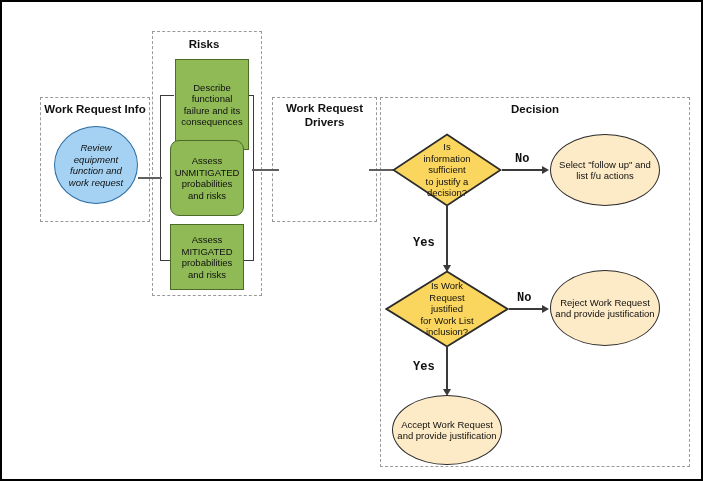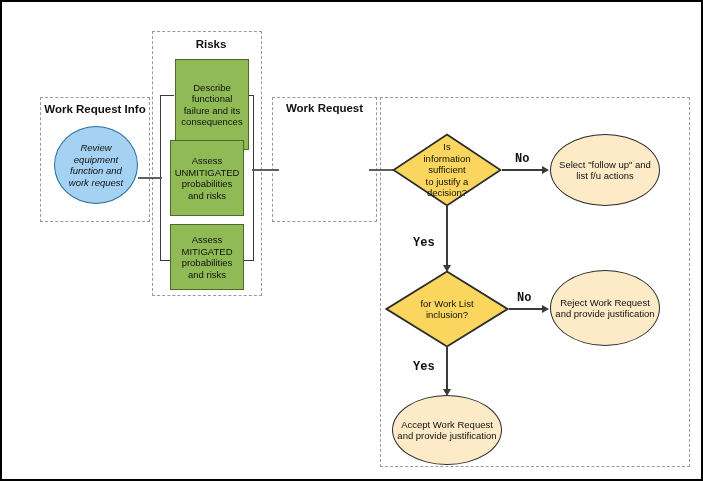--- a/index.html
+++ b/index.html
@@ -62,53 +62,55 @@
 <div id="canvas">
 
   <div class="group" style="left:38px;top:95px;width:110px;height:125px;"></div>
   <div class="group-title" style="left:38px;top:100px;width:110px;">Work Request Info</div>
 
   <div class="node ellipse-blue" style="left:52px;top:124px;width:84px;height:78px;">
     <span>Review equipment function and work request</span>
   </div>
 
   <div class="group" style="left:150px;top:29px;width:110px;height:265px;"></div>
-  <div class="group-title" style="left:154px;top:35px;width:110px;">Risks</div>
+  <div class="group-title" style="left:147px;top:35px;width:110px;">Risks</div>
 
   <div class="bracket" style="left:158px;top:93px;width:14px;height:166px;
        border-right:none;border-top:1.6px solid #3a3a3a;border-bottom:1.6px solid #3a3a3a;
        border-left:1.6px solid #3a3a3a;"></div>
 
   <div class="bracket" style="left:238px;top:93px;width:14px;height:166px;
        border-left:none;border-top:1.6px solid #3a3a3a;border-bottom:1.6px solid #3a3a3a;
        border-right:1.6px solid #3a3a3a;"></div>
 
   <div class="node rect-green" style="left:173px;top:57px;width:74px;height:91px;">
     <span>Describe functional failure and its consequences</span>
   </div>
 
-  <div class="node rect-green" style="left:168px;top:138px;width:74px;height:76px;">
+  <div class="node rect-green" style="left:168px;top:138px;width:74px;height:76px;border-radius:9px;">
     <span>Assess UNMITIGATED probabilities and risks</span>
   </div>
 
   <div class="node rect-green" style="left:168px;top:222px;width:74px;height:66px;justify-content:flex-end;">
     <span>Assess MITIGATED probabilities and risks</span>
   </div>
 
   <div class="edge edge-h" style="left:136px;top:175px;width:24px;"></div>
 
   <div class="group" style="left:270px;top:95px;width:105px;height:125px;"></div>
   <div class="group-title" style="left:270px;top:99px;width:105px;">
     <div>Work Request</div>
+    <div>Drivers</div>
   </div>
 
 
   <div class="edge edge-h" style="left:250px;top:167px;width:27px;"></div>
 
   <div class="group" style="left:378px;top:95px;width:310px;height:370px;"></div>
+  <div class="group-title" style="left:378px;top:100px;width:310px;">Decision</div>
 
   <div class="edge edge-h" style="left:367px;top:167px;width:30px;"></div>
 
   <div class="diamond-wrap" style="left:390px;top:131px;width:110px;height:74px;">
     <svg width="110" height="74" viewBox="0 0 110 74">
       <polygon points="55,1.5 108.5,37 55,72.5 1.5,37" fill="#fbd65e" stroke="#2b2b2b" stroke-width="1.8"></polygon>
     </svg>
     <div class="diamond-label">
       <span>
         <span>Is information sufficient</span>
@@ -128,20 +130,21 @@
   <div class="edge edge-v edge-dark" style="left:444px;top:203px;height:62px;"></div>
   <div class="arrow arrow-down" style="left:440.5px;top:263px;"></div>
   <div class="edge-label" style="left:411px;top:234px;">Yes</div>
 
   <div class="diamond-wrap" style="left:383px;top:268px;width:124px;height:78px;">
     <svg width="124" height="78" viewBox="0 0 124 78">
       <polygon points="62,1.5 122.5,39 62,76.5 1.5,39" fill="#fbd65e" stroke="#2b2b2b" stroke-width="1.8"></polygon>
     </svg>
     <div class="diamond-label">
       <span>
+        <span>Is Work Request justified</span>
         <span>for Work List inclusion?</span>
       </span>
     </div>
   </div>
 
   <div class="edge edge-h edge-dark" style="left:507px;top:306px;width:33px;"></div>
   <div class="arrow arrow-right" style="left:540px;top:302.5px;"></div>
   <div class="edge-label" style="left:515px;top:289px;">No</div>
 
   <div class="node ellipse-cream" style="left:548px;top:268px;width:110px;height:76px;">

